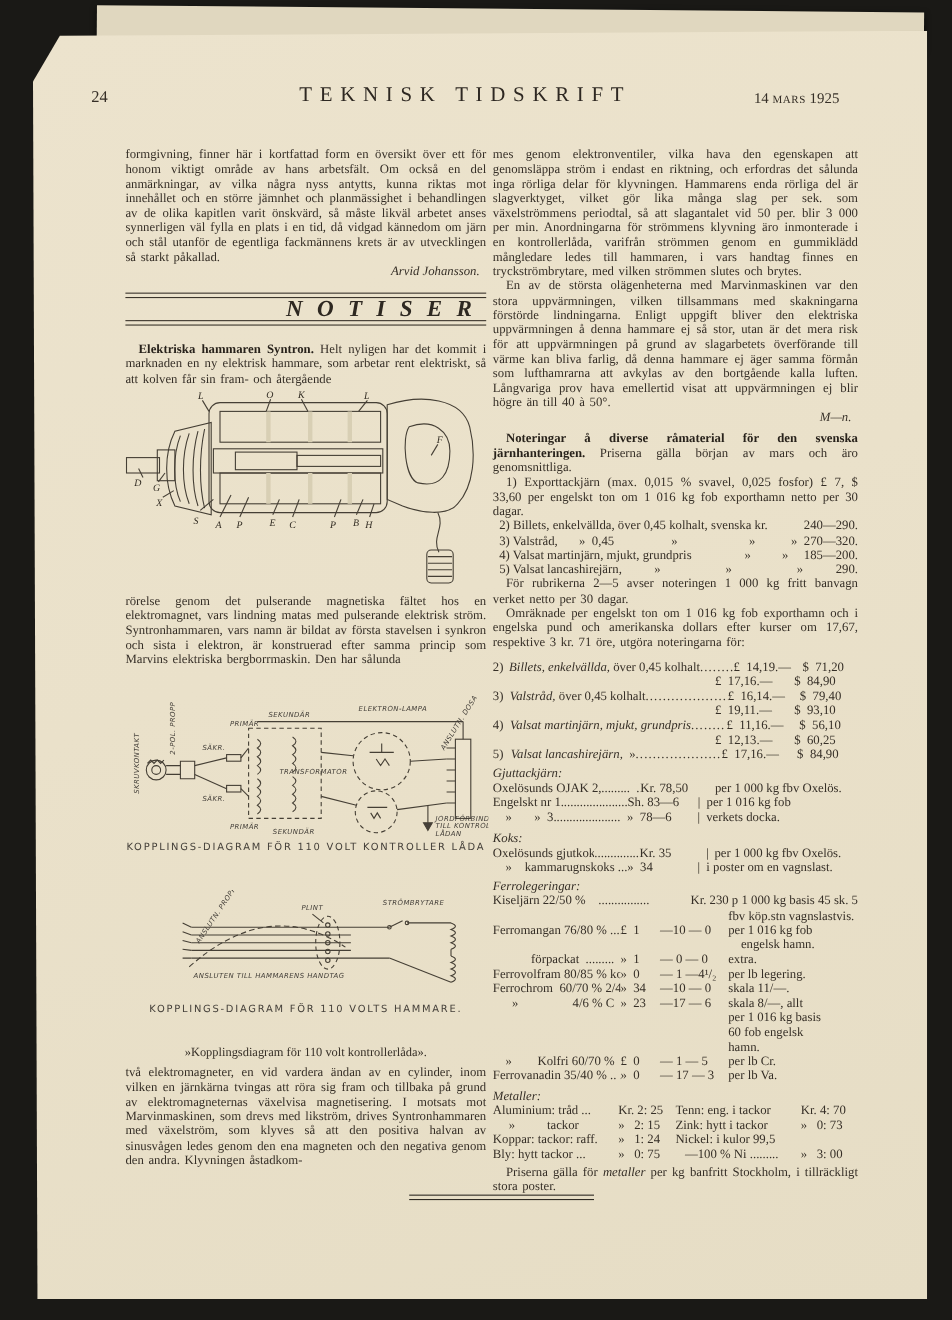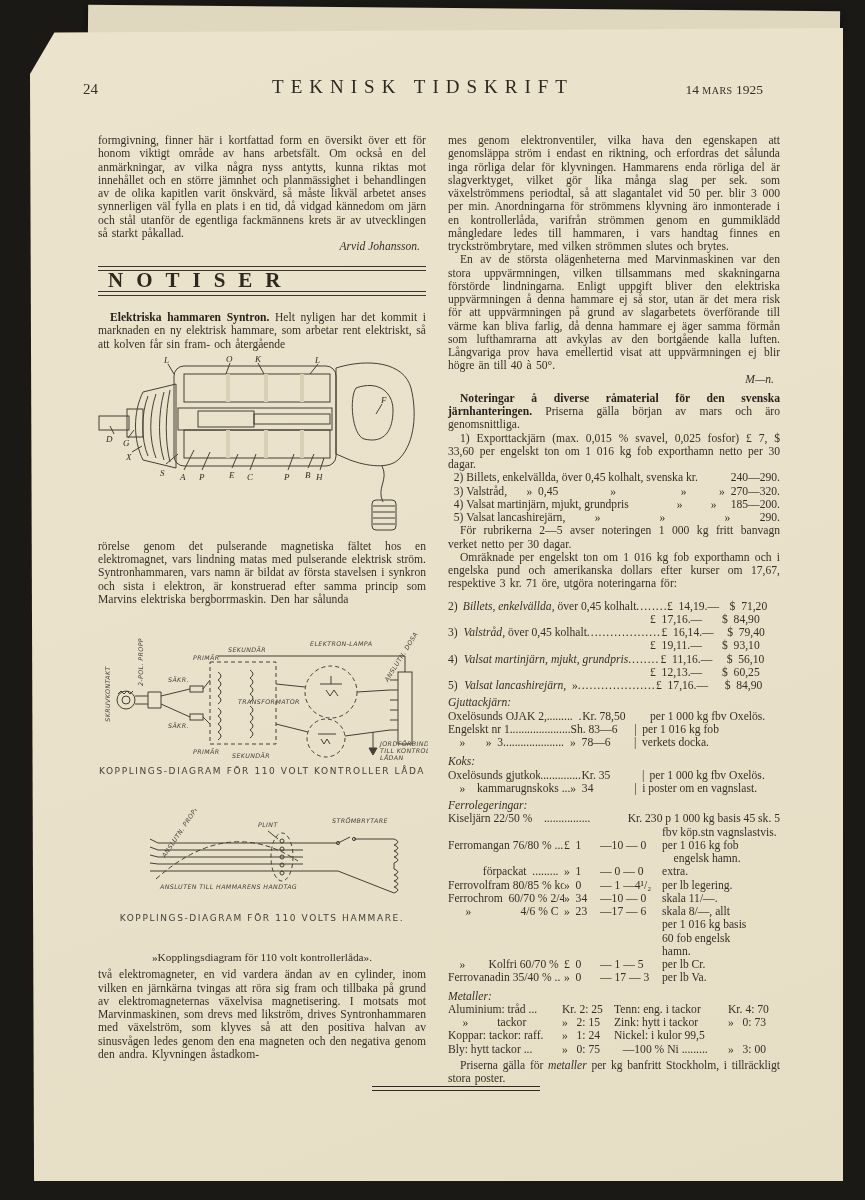--- a/index.html
+++ b/index.html
@@ -13,30 +13,30 @@
         clip-path:polygon(0 4%,3% .4%,100% 0,100% 100%,.5% 100%);
         box-shadow:0 0 26px rgba(0,0,0,.55)}
   
   .hdr{position:absolute;left:53px;top:48px;width:680px;display:flex;align-items:flex-end}
   .hdr .num{font-size:15px;width:120px}
   .hdr .jt{flex:1;text-align:center;font-size:19px;letter-spacing:7px;color:#2e2822}
   .hdr .dt{width:120px;text-align:right;font-size:13.5px;white-space:pre}
   .hdr .dt .mo{font-size:10px;letter-spacing:.5px}
   
   .col{position:absolute;top:100px;font-size:11.6px;line-height:13.3px;text-align:justify}
-  #lcol{left:68px;width:328px}
+  #lcol{left:84px;width:328px}
   #rcol{left:418px;width:332px;line-height:13.25px}
   p{margin:0;text-align:justify;word-spacing:1.3px}
   .sig{text-align:right;font-style:italic;padding-right:6px}
   .ind{text-indent:12px}
   b{color:#28221b}
   
   .drule{height:3px;border-top:1px solid #3a342b;border-bottom:1px solid #3a342b}
   .notiser{margin-top:12px}
-  .notiser .ttl{text-align:left;font-weight:bold;font-size:21px;
+  .notiser .ttl{text-align:right;font-style:italic;font-weight:bold;font-size:21px;
                 letter-spacing:13px;padding:3px 0 4px 10px;color:#2e2821}
   
   svg{display:block}
   .figlbl{font-style:italic;font-size:9px;fill:#332d24;font-family:"Liberation Serif",serif}
   .hand{font-family:"DejaVu Sans",sans-serif;font-style:italic;font-size:6.3px;fill:#45403a;letter-spacing:.4px}
   .ink{stroke:#453f35;fill:none;stroke-width:1}
   .cap{font-family:"DejaVu Sans",sans-serif;font-size:9px;letter-spacing:1.6px;
        color:#45403a;text-align:center;white-space:pre}
   .qcap{text-align:center;font-size:11.3px}
   .spread{display:flex;white-space:pre}

